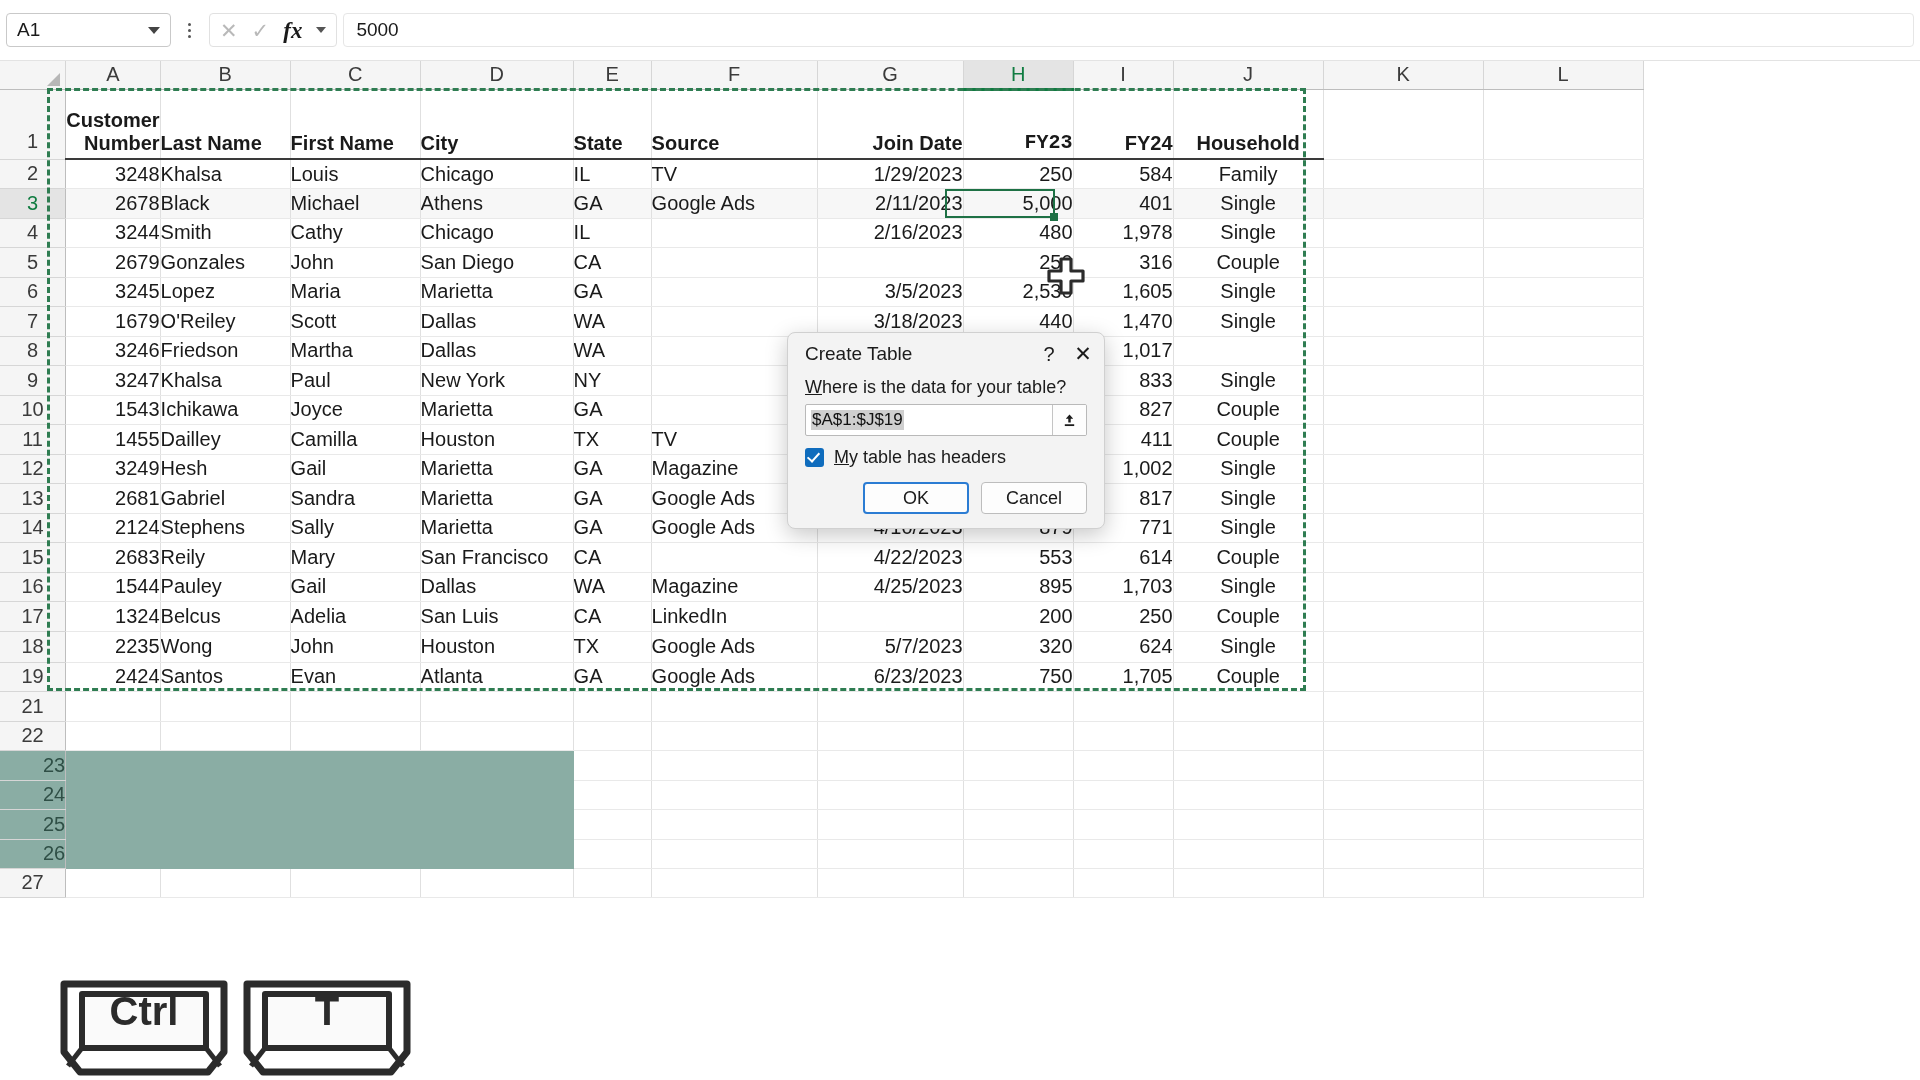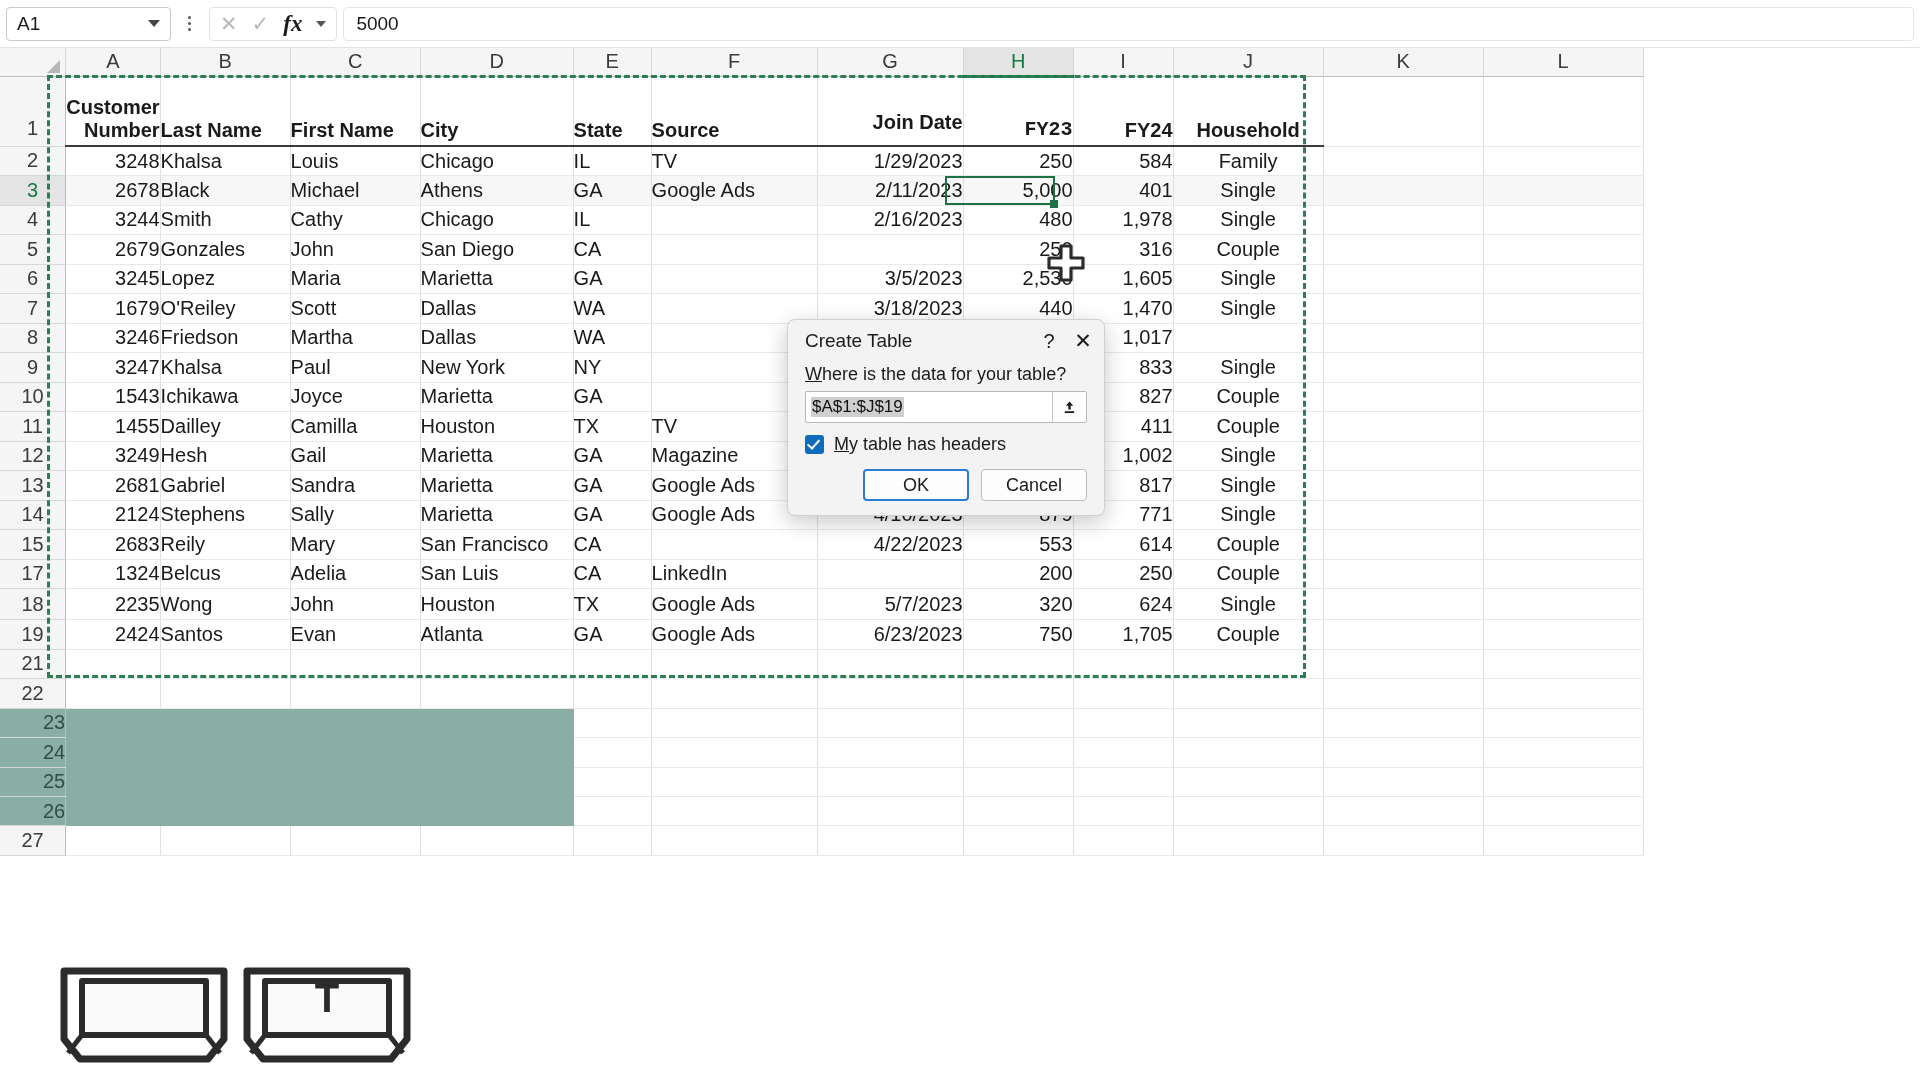--- a/index.html
+++ b/index.html
@@ -6,21 +6,21 @@
   html,body { width:1920px; height:1080px; overflow:hidden; }
   body {
     font-family: "Liberation Sans", sans-serif;
     background:#ffffff;
     color:#1a1a1a;
     -webkit-font-smoothing:antialiased;
   }
 
   
   #formula-bar {
-    height:48px;
+    height:61px;
     display:flex;
     align-items:center;
     background:#ffffff;
     padding:0 6px;
     gap:0px;
     border-bottom:1px solid #e3e3e3;
   }
   .namebox {
     width:165px; height:34px;
     border:1px solid #c9c9c9;
@@ -283,21 +283,21 @@
     </thead>
     <tbody id="sheet-body">
         <tr style="height: 70px;">
           <td class="rowhead" style="vertical-align: bottom; padding-bottom: 6px;">1</td>
           <td class="cell hdr num" style="vertical-align: bottom; padding-bottom: 4px;">Customer Number</td>
           <td class="cell hdr " style="vertical-align: bottom; padding-bottom: 4px;">Last Name</td>
           <td class="cell hdr " style="vertical-align: bottom; padding-bottom: 4px;">First Name</td>
           <td class="cell hdr " style="vertical-align: bottom; padding-bottom: 4px;">City</td>
           <td class="cell hdr " style="vertical-align: bottom; padding-bottom: 4px;">State</td>
           <td class="cell hdr " style="vertical-align: bottom; padding-bottom: 4px;">Source</td>
-          <td class="cell hdr num" style="vertical-align: bottom; padding-bottom: 12px;">Join Date</td>
+          <td class="cell hdr num" style="vertical-align: bottom; padding-bottom: 4px;">Join Date</td>
           <td class="cell hdr num" style="vertical-align: bottom; padding-bottom: 4px; font-family: Liberation Mono, monospace;">FY23</td>
           <td class="cell hdr num" style="vertical-align: bottom; padding-bottom: 4px;">FY24</td>
           <td class="cell hdr ctr" style="vertical-align: bottom; padding-bottom: 4px;">Household</td>
           <td class="cell"></td>
           <td class="cell"></td>
         </tr>
         <tr style="height: 29.5px;">
           <td class="rowhead">2</td>
           <td class="cell num">3248</td>
           <td class="cell ">Khalsa</td>
@@ -497,20 +497,35 @@
           <td class="cell num">2683</td>
           <td class="cell ">Reily</td>
           <td class="cell ">Mary</td>
           <td class="cell ">San Francisco</td>
           <td class="cell ">CA</td>
           <td class="cell "></td>
           <td class="cell num">4/22/2023</td>
           <td class="cell num">553</td>
           <td class="cell num">614</td>
           <td class="cell ctr">Couple</td>
+          <td class="cell"></td>
+          <td class="cell"></td>
+        </tr>
+        <tr style="height: 29.5px;">
+          <td class="rowhead">16</td>
+          <td class="cell num">1544</td>
+          <td class="cell ">Pauley</td>
+          <td class="cell ">Gail</td>
+          <td class="cell ">Dallas</td>
+          <td class="cell ">WA</td>
+          <td class="cell ">Magazine</td>
+          <td class="cell num">4/25/2023</td>
+          <td class="cell num">895</td>
+          <td class="cell num">1,703</td>
+          <td class="cell ctr">Single</td>
           <td class="cell"></td>
           <td class="cell"></td>
         </tr>
         <tr style="height: 29.5px;">
           <td class="rowhead">17</td>
           <td class="cell num">1324</td>
           <td class="cell ">Belcus</td>
           <td class="cell ">Adelia</td>
           <td class="cell ">San Luis</td>
           <td class="cell ">CA</td>
@@ -705,20 +720,21 @@
   </div>
 
   <div id="key-overlay">
     <div class="keycap">
       <svg width="172" height="100" viewBox="0 0 172 100">
         <path d="M6 6 H166 V74 L150 94 H22 L6 74 Z" fill="#ffffff" stroke="#2b2b2b" stroke-width="7" stroke-linejoin="round"></path>
         <path d="M24 16 H148 V70 H24 Z" fill="#fafafa" stroke="#2b2b2b" stroke-width="6" stroke-linejoin="round"></path>
         <path d="M24 70 L10 88" stroke="#2b2b2b" stroke-width="5"></path>
         <path d="M148 70 L162 88" stroke="#2b2b2b" stroke-width="5"></path>
       </svg>
+      <span class="klabel">Ctrl</span>
     </div>
     <div class="keycap">
       <svg width="172" height="100" viewBox="0 0 172 100">
         <path d="M6 6 H166 V74 L150 94 H22 L6 74 Z" fill="#ffffff" stroke="#2b2b2b" stroke-width="7" stroke-linejoin="round"></path>
         <path d="M24 16 H148 V70 H24 Z" fill="#fafafa" stroke="#2b2b2b" stroke-width="6" stroke-linejoin="round"></path>
         <path d="M24 70 L10 88" stroke="#2b2b2b" stroke-width="5"></path>
         <path d="M148 70 L162 88" stroke="#2b2b2b" stroke-width="5"></path>
       </svg>
       <span class="klabel">T</span>
     </div>

